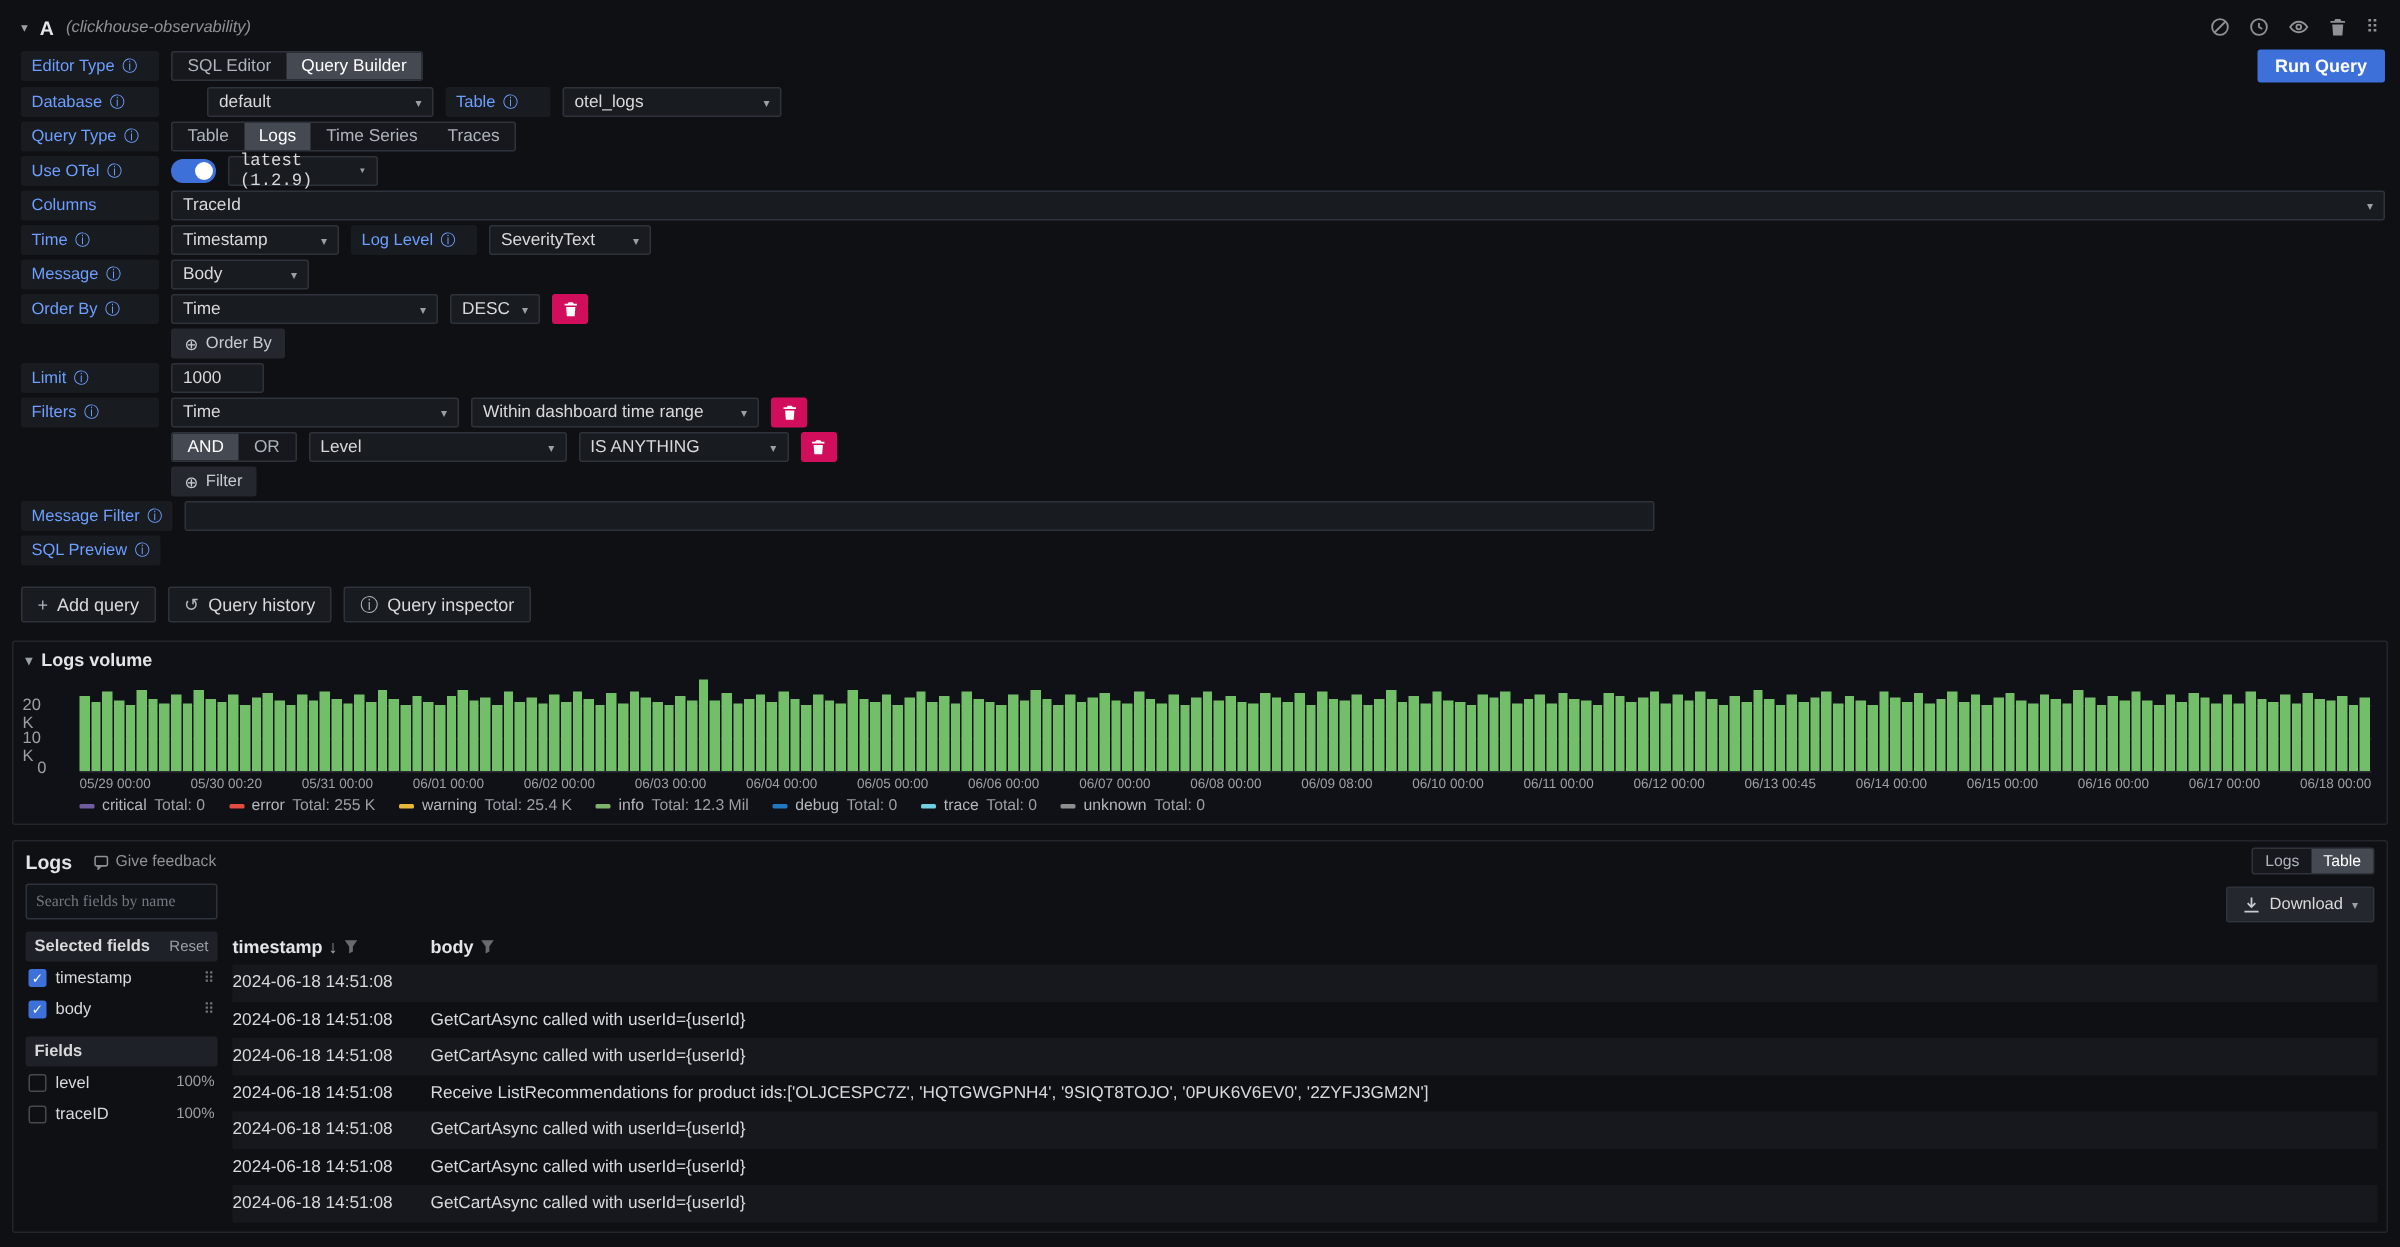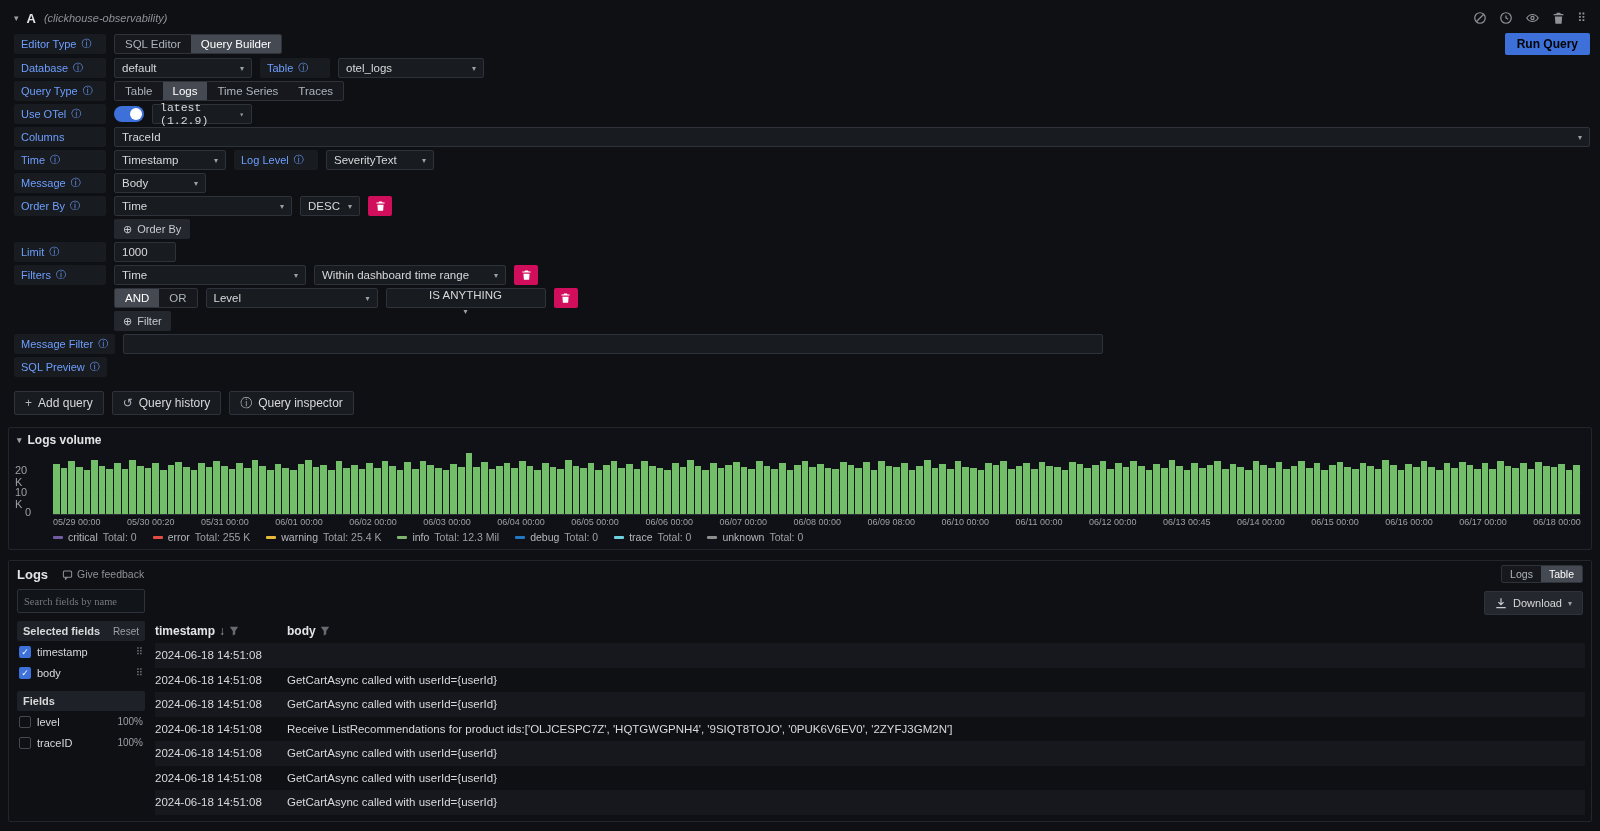--- a/index.html
+++ b/index.html
@@ -30,21 +30,21 @@
   .seg { display:flex; height:20px; background:#16181d; border:1px solid #2e323a; border-radius:2px; overflow:hidden; }
   .seg .opt { padding:0 10px; display:flex; align-items:center; color:#aeb4bc; font-size:11.5px; cursor:pointer; }
   .seg .opt.sel { background:#454a52; color:#ffffff; }
   .sel-input, .txt-input {
     height:20px; background:#181b20; border:1px solid #2e323a; border-radius:2px;
     display:flex; align-items:center; padding:0 7px; font-size:11.5px; color:#d8d9da; gap:6px;
   }
   .sel-input { justify-content:space-between; }
   .caret { color:#9aa0a6; font-size:8px; }
   .runq {
-    margin-left:auto; height:22px; padding:0 12px; background:#3d71d9; color:#000000;
+    margin-left:auto; height:22px; padding:0 12px; background:#3d71d9; color:#ffffff;
     border:none; border-radius:2px; font-size:12px; font-weight:600; display:flex; align-items:center;
     font-family:"Liberation Sans", sans-serif; cursor:pointer;
   }
   .toggle { width:30px; height:16px; border-radius:9px; background:#3d71d9; position:relative; flex:0 0 auto; }
   .toggle .knob { position:absolute; right:2px; top:2px; width:12px; height:12px; border-radius:50%; background:#fff; }
   .del { width:24px; height:20px; background:#d10e5c; border-radius:2px; display:flex; align-items:center; justify-content:center; border:none; cursor:pointer; }
   .addchip { display:inline-flex; align-items:center; gap:5px; height:20px; padding:0 9px; background:#24272d; border-radius:2px; color:#c7ccd1; font-size:11px; cursor:pointer; }
   .indent { margin-left:100px; }
   .sql { font-family:"Liberation Mono", monospace; font-size:9px; letter-spacing:-0.2px; background:#2c2f36; color:#e0e1e3; padding:4px 6px; white-space:nowrap; }
 
@@ -153,21 +153,21 @@
       <div class="opt sel">Query Builder</div>
     </div>
     <button class="runq">Run Query</button>
   </div>
 
   <div class="frow">
     <div class="lbl">
         <span>Database</span>
         <span class="info">ⓘ</span>
       </div>
-    <div class="sel-input" style="width:138px;">
+    <div class="sel-input" style="width:151px;margin-left:24px;">
         <span>default</span>
         <span class="caret">▾</span>
       </div>
     <div class="lbl" style="min-width:70px;">
         <span>Table</span>
         <span class="info">ⓘ</span>
       </div>
     <div class="sel-input" style="width:146px;">
         <span>otel_logs</span>
         <span class="caret">▾</span>
@@ -298,21 +298,21 @@
   </div>
   <div class="frow indent">
     <div class="seg">
       <div class="opt sel">AND</div>
       <div class="opt">OR</div>
     </div>
     <div class="sel-input" style="width:172px;">
         <span>Level</span>
         <span class="caret">▾</span>
       </div>
-    <div class="sel-input" style="width:160px;flex-direction:column;">
+    <div class="sel-input" style="width:140px;">
         <span>IS ANYTHING</span>
         <span class="caret">▾</span>
       </div>
     <button class="del">
         <svg width="11" height="12" viewBox="0 0 16 16" fill="#ffffff">
           <path d="M5 3l1-1.5h4L11 3h3v1.5H2V3h3zm-1.5 3h9L11.8 15H4.2L3.5 6z"></path>
         </svg>
       </button>
   </div>
   <div class="frow indent">

